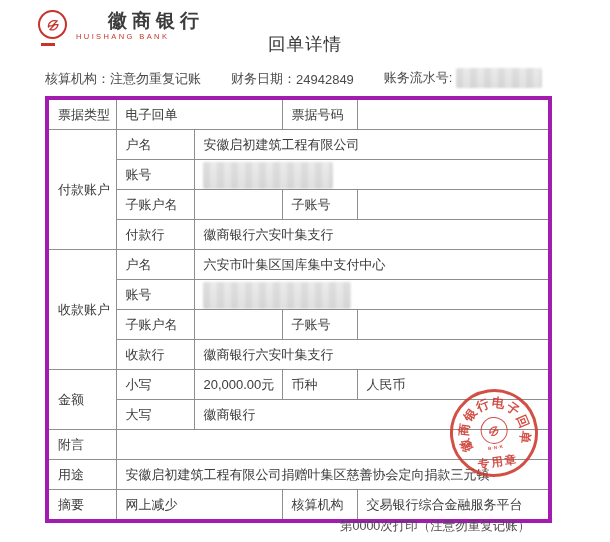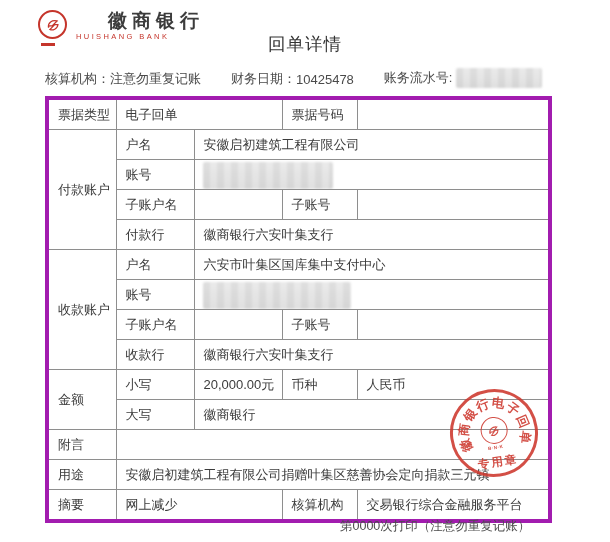--- a/index.html
+++ b/index.html
@@ -86,21 +86,21 @@
   </div>
   <div class="page-title">回单详情</div>
 
   <div class="info-bar">
     <div class="info-item">
       <span>核算机构：</span>
       <span>注意勿重复记账</span>
     </div>
     <div class="info-item">
       <span>财务日期：</span>
-      <span>10425478</span>
+      <span>24942849</span>
     </div>
     <div class="info-item">
       <span>账务流水号:</span>
       <span class="redacted serial-redacted"></span>
     </div>
   </div>
 
   <table class="receipt-table">
     <colgroup>
         <col style="width:69px">

